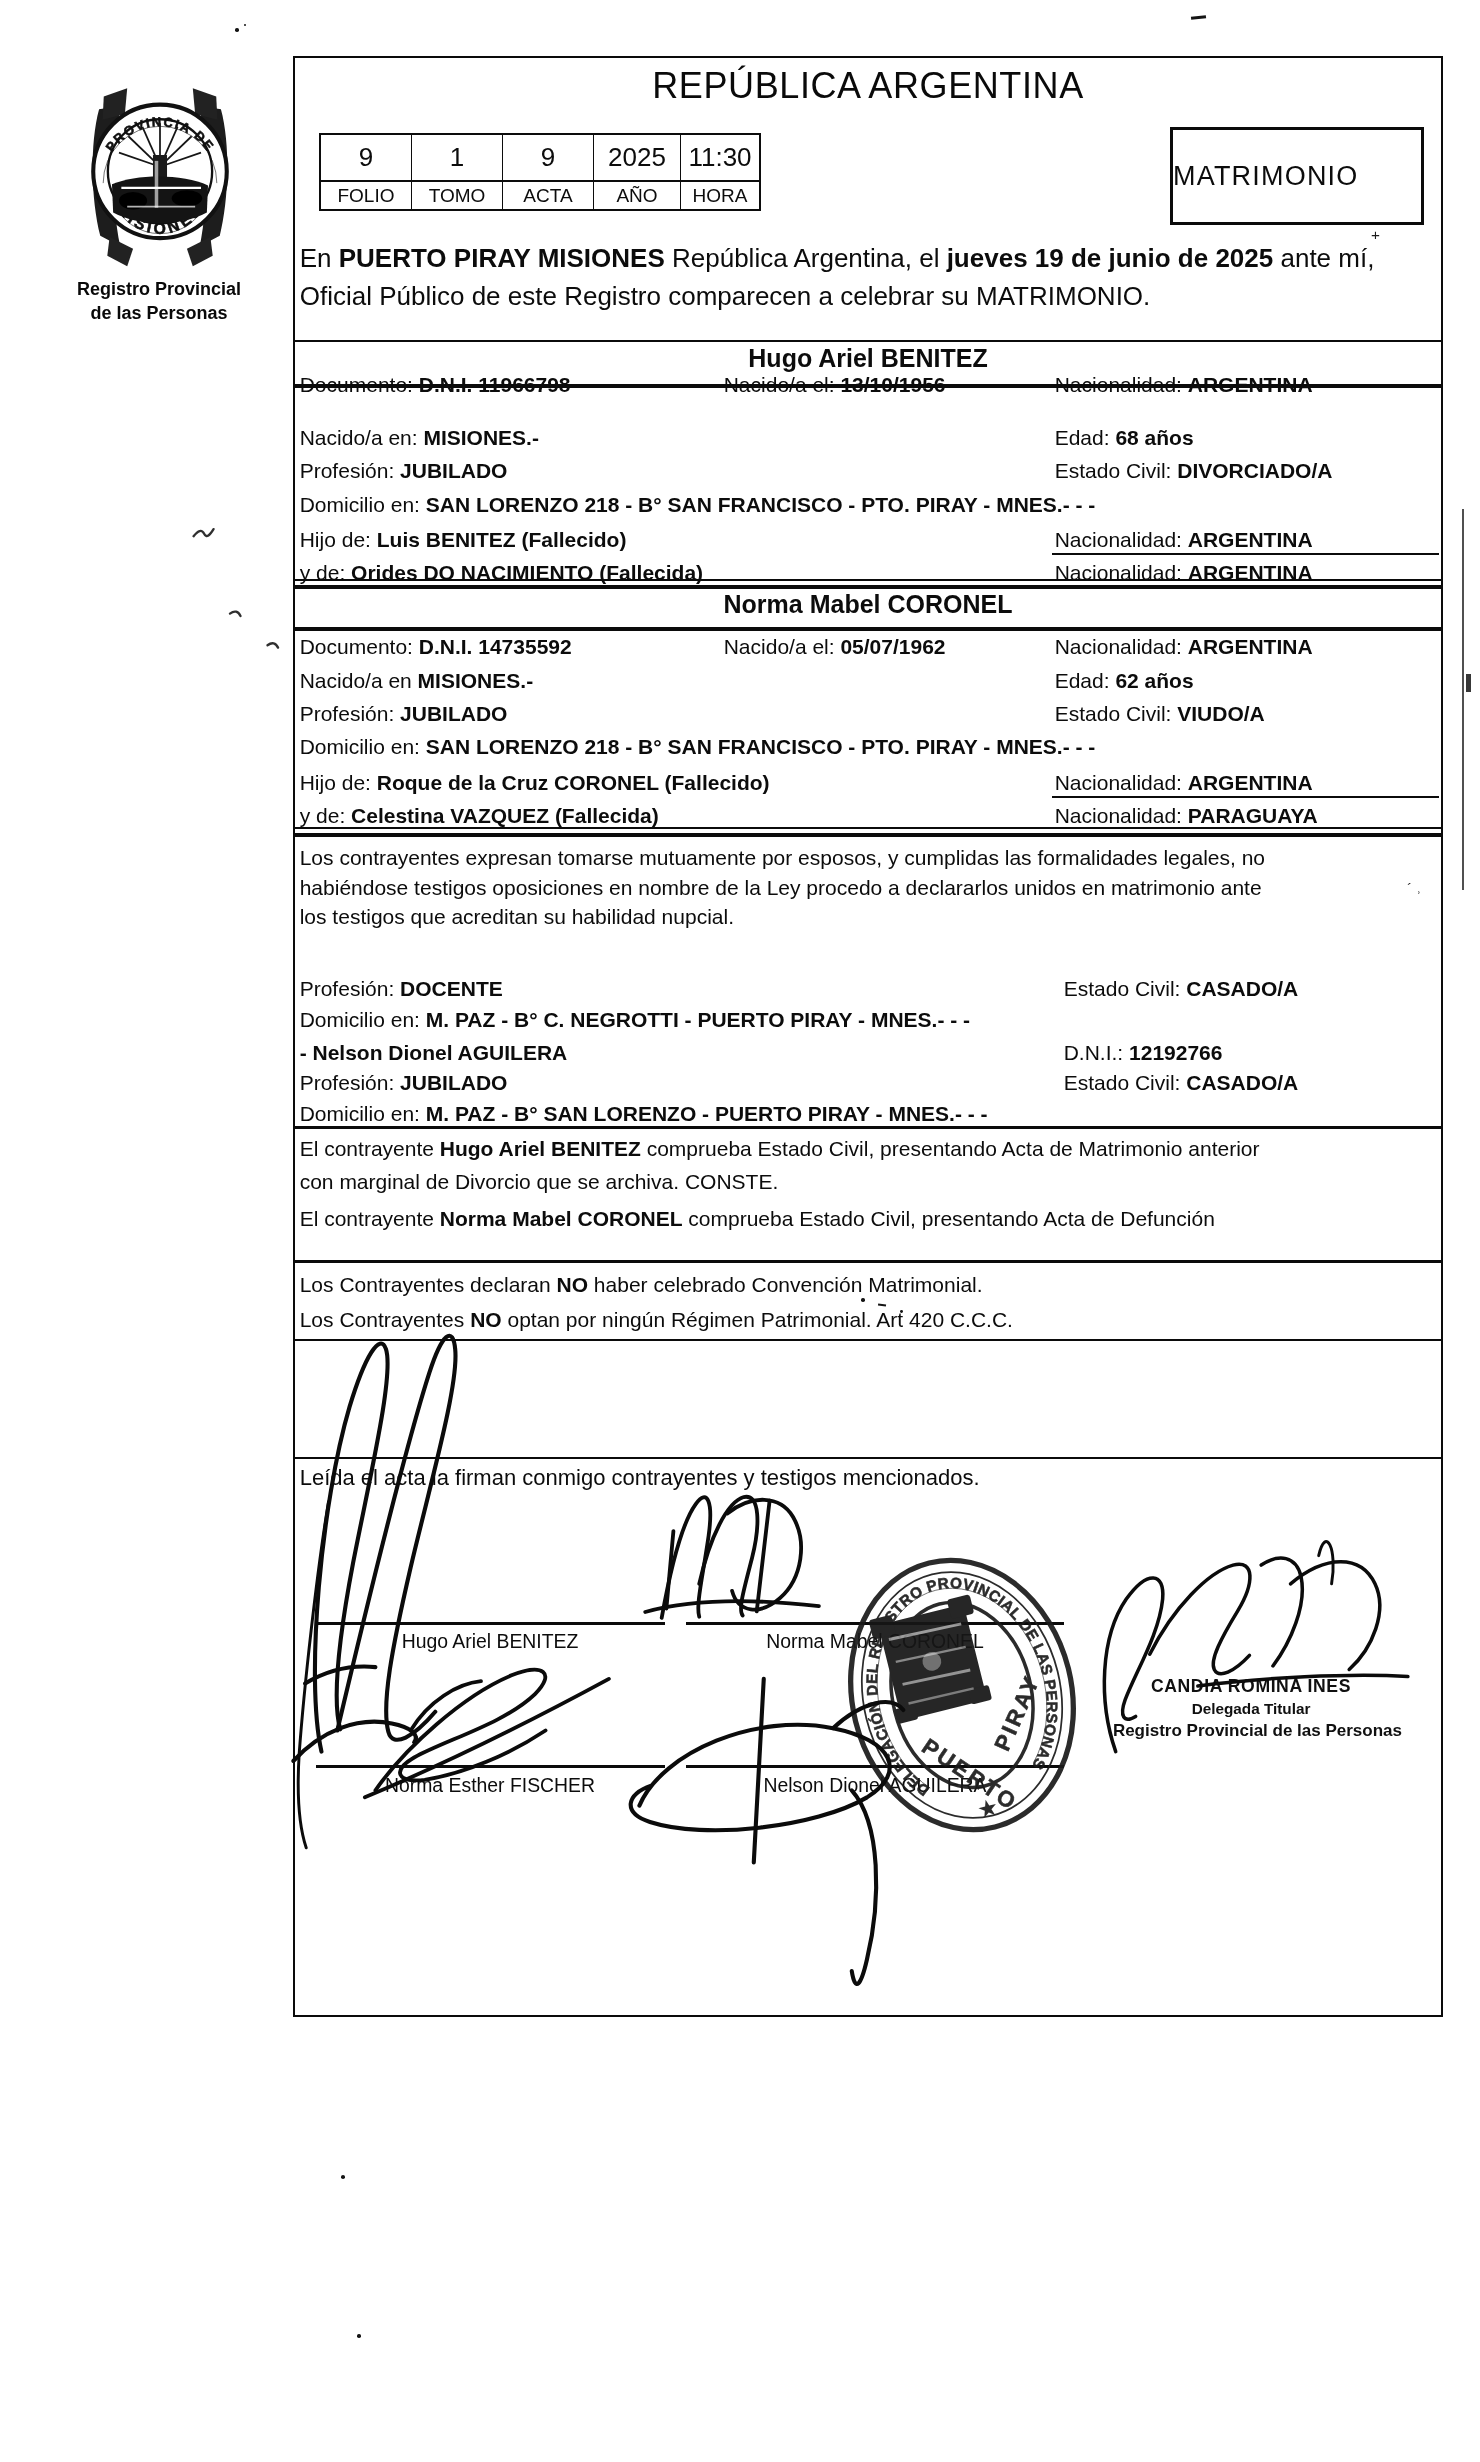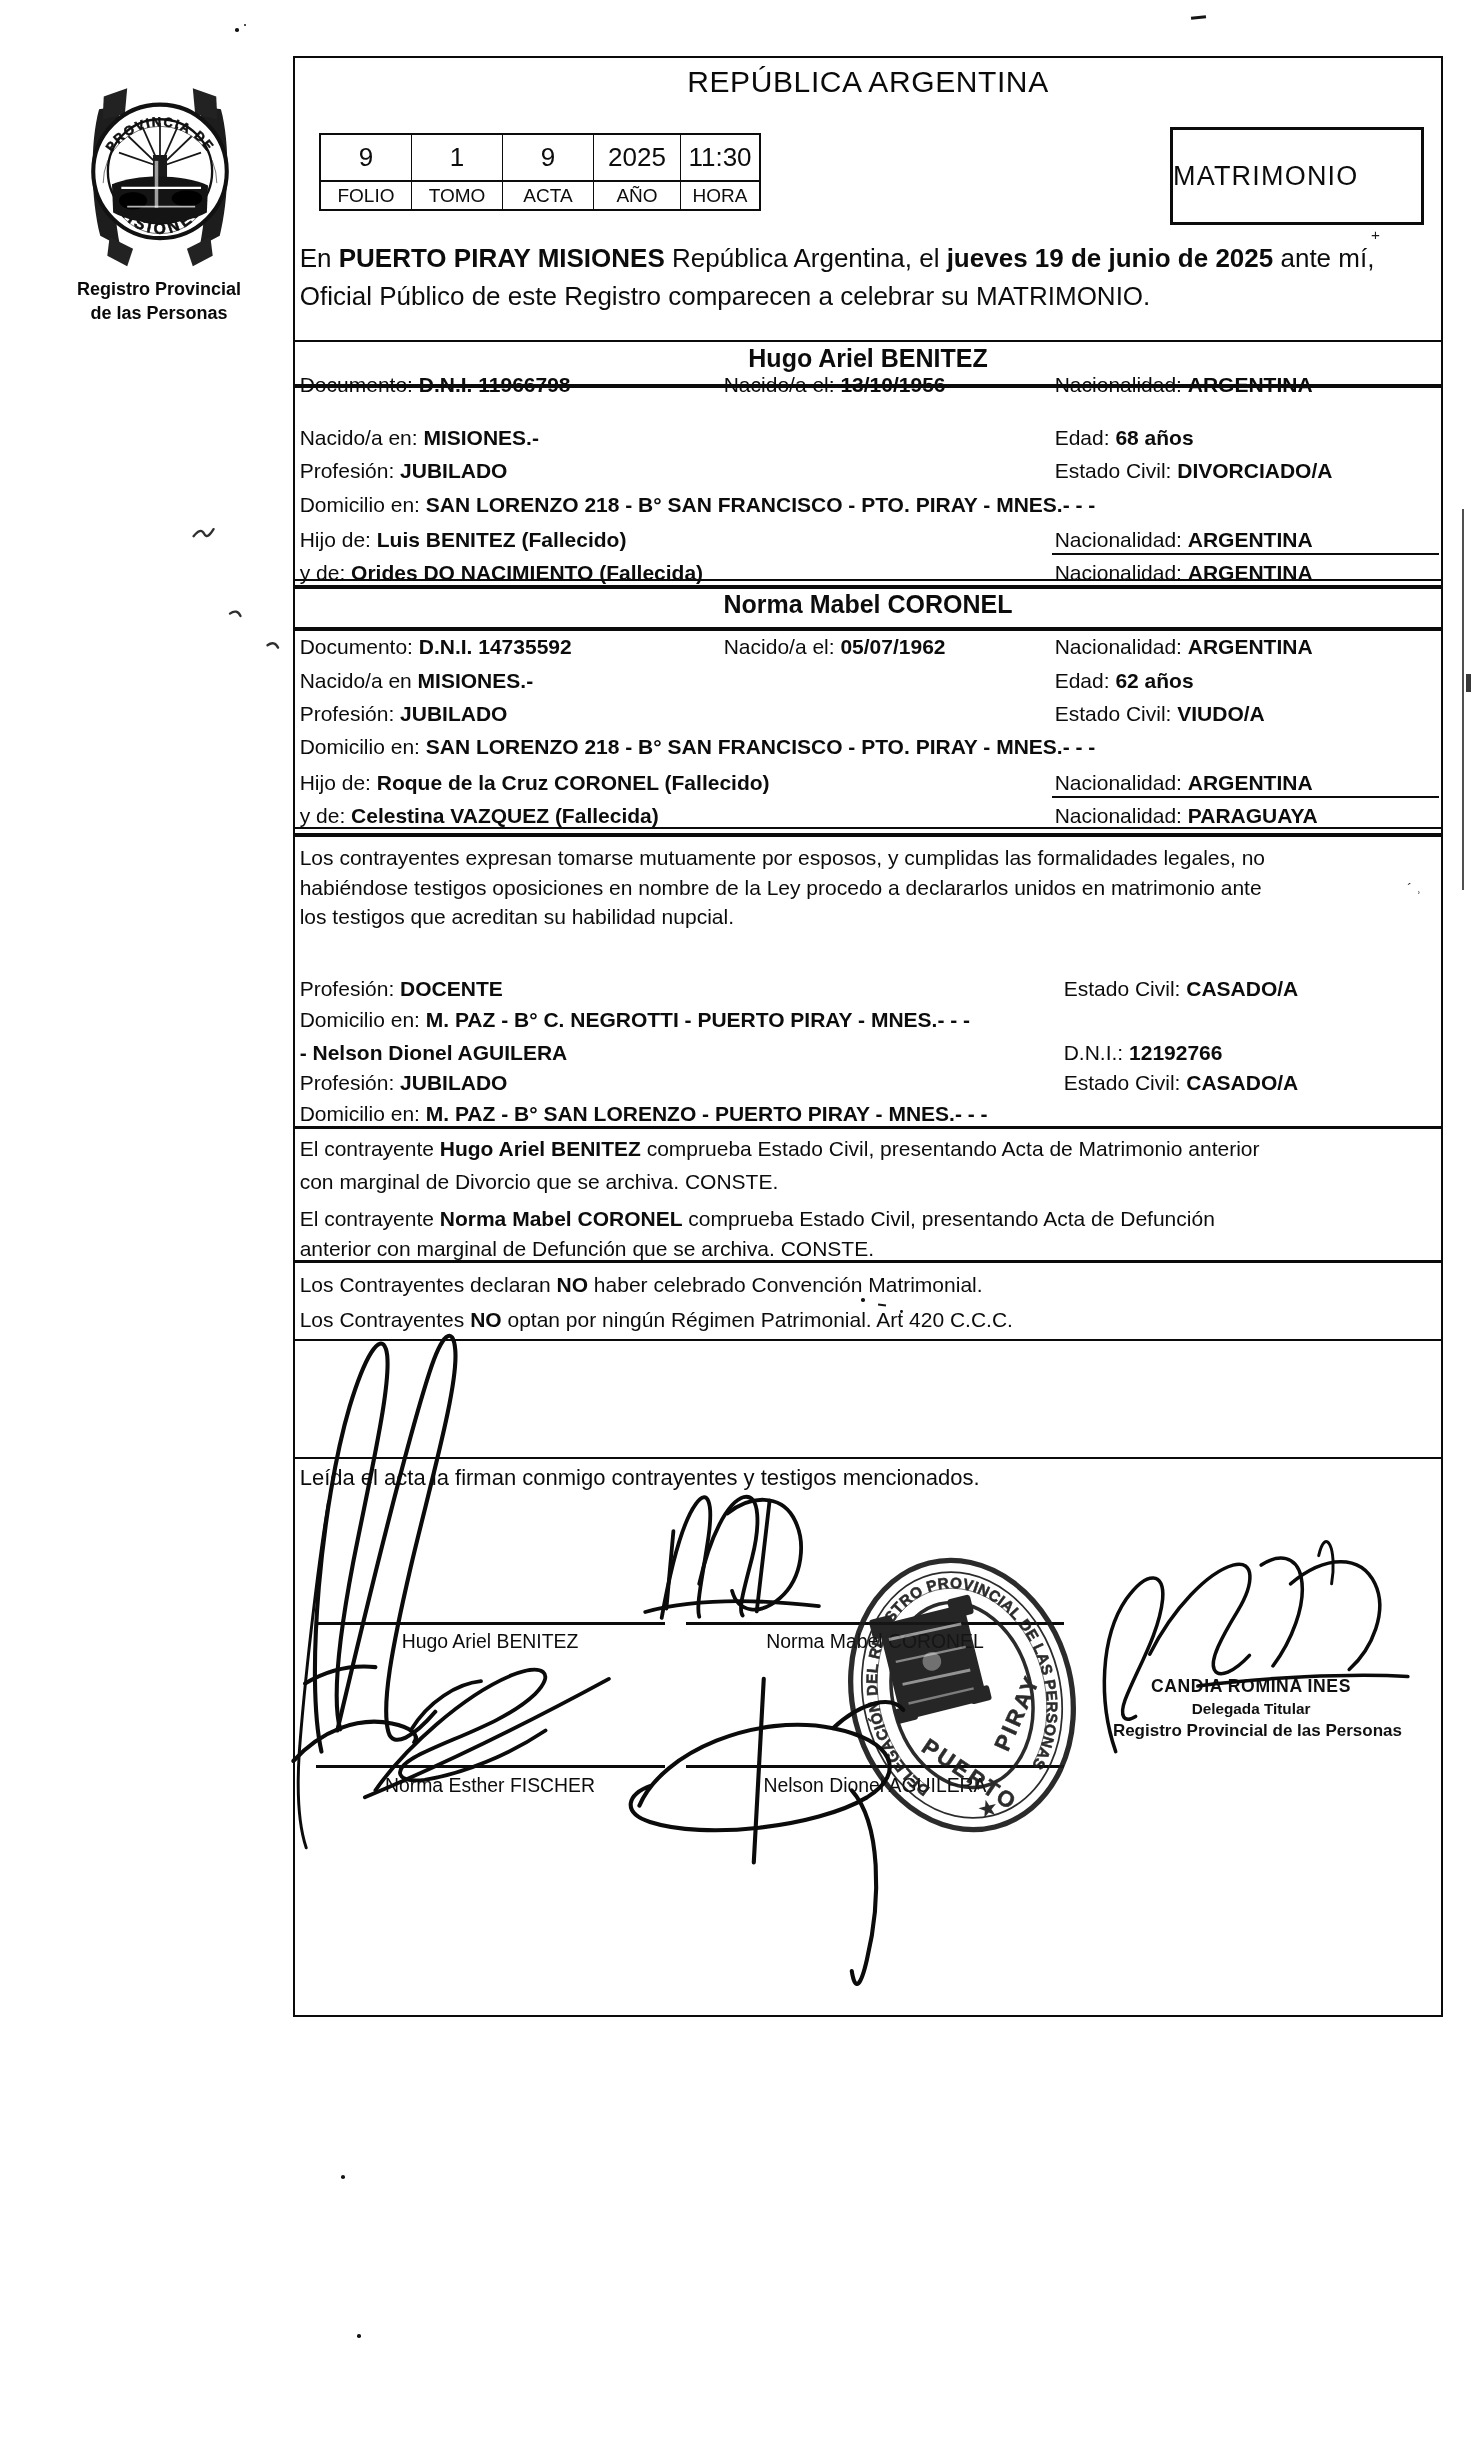--- a/index.html
+++ b/index.html
@@ -8,21 +8,21 @@
     font-family:"Liberation Sans",sans-serif;color:#0c0c0c;overflow:hidden;
   }
   .abs{position:absolute;}
   .b{font-weight:700;}
   
   .org-text{position:absolute;left:65px;top:277px;width:188px;text-align:center;
     font-size:18px;font-weight:700;line-height:24px;color:#090909;}
   
   .frame{position:absolute;left:293px;top:56px;width:1146px;height:1957px;border:2.9px solid #0a0a0a;}
   .title{position:absolute;left:0;top:7px;width:100%;text-align:center;
-    font-size:30px;letter-spacing:0.6px;color:#0a0a0a;}
+    font-size:36px;letter-spacing:0.6px;color:#0a0a0a;}
   .regtable{position:absolute;left:24px;top:75px;border:2.3px solid #0c0c0c;border-collapse:collapse;}
   .regtable td{border:1.8px solid #0c0c0c;text-align:center;vertical-align:middle;padding:0;}
   .regtable .vrow td{height:45px;font-size:26px;}
   .regtable .lrow td{height:27px;font-size:19px;border-top:2.9px solid #0c0c0c;}
   .c0{width:90px}.c1{width:90px}.c2{width:90px}.c3{width:86px}.c4{width:78px}
   .doctype{position:absolute;left:875px;top:69px;width:248px;height:92px;border:3.5px solid #0b0b0b;
     display:flex;align-items:center;justify-content:flex-start;font-size:27px;letter-spacing:1.2px;}
   
   .tl{position:absolute;left:4.7px;right:4.7px;font-size:21px;white-space:nowrap;line-height:26px;}
   .tl .f2{position:absolute;left:424px;}
@@ -204,21 +204,20 @@
       <span class="w3"><span>Estado Civil: </span><span class="b">CASADO/A</span></span>
     </div>
     <div class="tl" style="top:1043px">
       <span><span>Domicilio en: </span><span class="b">M. PAZ  - B° SAN LORENZO - PUERTO PIRAY - MNES.- - -</span></span>
     </div>
     <div class="ln" style="top:1068px;left:0;right:0;height:2.9px"></div>
 
     <div class="tl" style="top:1078px"><span>El contrayente </span><span class="b">Hugo Ariel BENITEZ</span><span> comprueba Estado Civil, presentando Acta de Matrimonio anterior</span></div>
     <div class="tl" style="top:1111px">con marginal de Divorcio que se archiva. CONSTE.</div>
     <div class="tl" style="top:1148px"><span>El contrayente </span><span class="b">Norma Mabel CORONEL</span><span> comprueba Estado Civil, presentando Acta de Defunción</span></div>
-    <div class="tl" style="top:1178px">anterior con marginal de Defunción que se archiva. CONSTE.</div>
     <div class="ln" style="top:1202px;left:0;right:0;height:2.9px"></div>
 
     <div class="tl" style="top:1214px"><span>Los Contrayentes declaran </span><span class="b">NO</span><span> haber celebrado Convención Matrimonial.</span></div>
     <div class="tl" style="top:1249px"><span>Los Contrayentes </span><span class="b">NO</span><span> optan por ningún Régimen Patrimonial. Art 420 C.C.C.</span></div>
     <div class="ln" style="top:1281px;left:0;right:0;height:2.3px"></div>
 
     <div class="ln" style="top:1399px;left:0;right:0;height:1.8px"></div>
     <div class="tl closing" style="top:1407px">Leída el acta la firman conmigo contrayentes y testigos mencionados.</div>
 
     <div class="ln" style="top:1564px;left:20.5px;width:349px;height:2.9px"></div>

